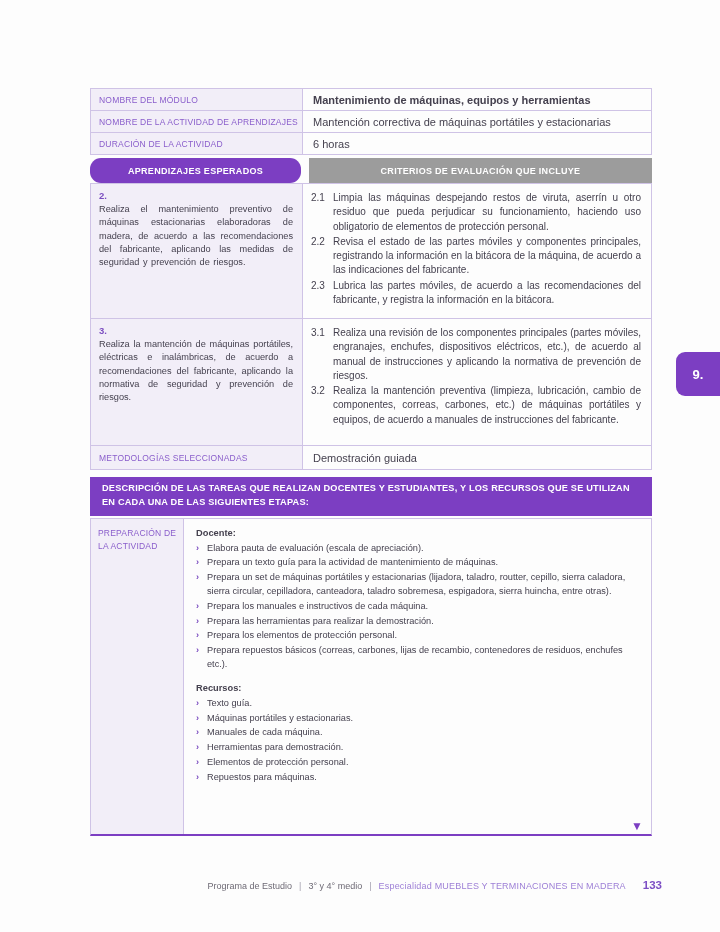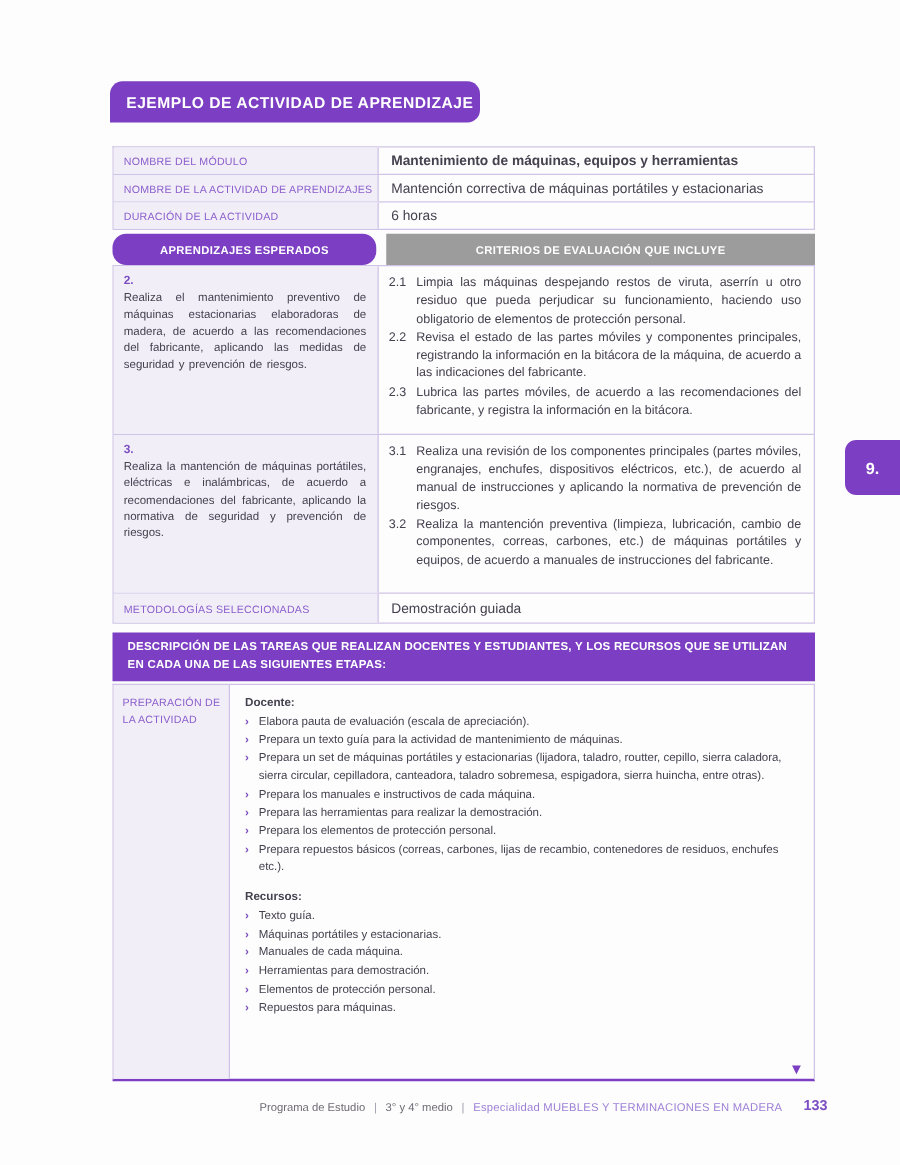--- a/index.html
+++ b/index.html
@@ -16,21 +16,21 @@
     position:relative;width:720px;height:932px;background:#fdfdfd;
     font-family:"Liberation Sans",sans-serif;color:var(--ink);
     overflow:hidden;margin:0 auto;box-shadow:0 0 4px rgba(0,0,0,.15);
   }
   .title-tab{
     position:absolute;left:88px;top:65px;width:296px;height:33px;
     background:var(--purple);border-radius:10px 10px 10px 0;
     color:#fff;font-weight:bold;font-size:12.5px;letter-spacing:.4px;
     display:flex;align-items:center;padding-left:13px;box-sizing:border-box;
   }
-  .doc{position:absolute;left:90px;top:117px;width:562px;}
+  .doc{position:absolute;left:90px;top:88px;width:562px;}
 
   
   .info-table{border:1px solid var(--bd);border-bottom:none;}
   .info-row{display:flex;border-bottom:1px solid var(--bd);min-height:21px;align-items:stretch;}
   .info-label{
     width:212px;flex:none;background:var(--lav);color:var(--lpurple);
     font-size:8.5px;letter-spacing:.2px;display:flex;align-items:center;
     padding-left:8px;box-sizing:border-box;border-right:1px solid var(--bd);
   }
   .info-value{flex:1;font-size:11px;display:flex;align-items:center;padding-left:10px;}
@@ -104,21 +104,20 @@
     position:absolute;right:0;top:352px;width:44px;height:44px;
     background:var(--purple);border-radius:9px 0 0 9px;color:#fff;
     font-weight:bold;font-size:13px;display:flex;align-items:center;justify-content:center;
   }
 </style>
 </head>
 <body>
 
 <div class="page">
 
-  <div class="title-tab">EJEMPLO DE ACTIVIDAD DE APRENDIZAJE</div>
 
   <div class="doc">
 
     <div class="info-table">
       <div class="info-row">
         <div class="info-label">NOMBRE DEL MÓDULO</div>
         <div class="info-value v-bold">Mantenimiento de máquinas, equipos y herramientas</div>
       </div>
       <div class="info-row">
         <div class="info-label">NOMBRE DE LA ACTIVIDAD DE APRENDIZAJES</div>

